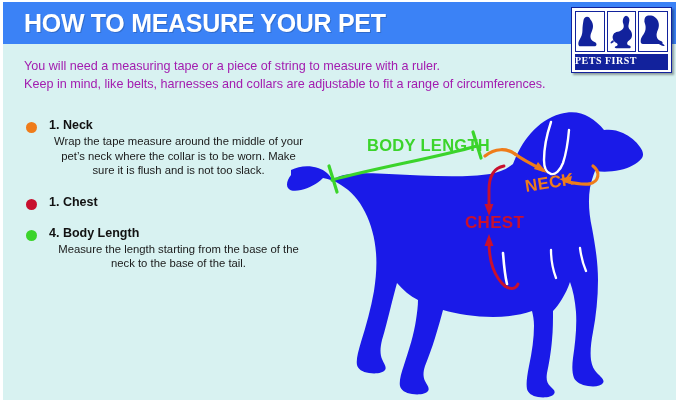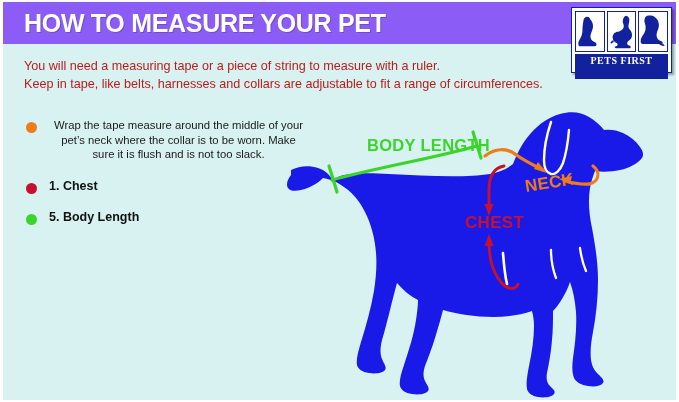--- a/index.html
+++ b/index.html
@@ -28,21 +28,21 @@
     background: #d8f2f1;
     overflow: hidden;
   }
   
   #header-bar {
     position: absolute;
     left: 0;
     top: 0;
     width: 673px;
     height: 42px;
-    background: #8b5cf6;
+    background: #3b82f6;
   }
   #header-title {
     position: absolute;
     left: 21px;
     top: 7px;
     color: #ffffff;
     font-size: 25px;
     font-weight: bold;
     letter-spacing: -0.3px;
     white-space: nowrap;
@@ -71,37 +71,37 @@
     flex: 1;
     border: 1px solid #12229c;
     box-sizing: border-box;
     background: #ffffff;
     position: relative;
     overflow: hidden;
   }
   .logo-box svg { display: block; width: 100%; height: 100%; }
   #logo-word {
     margin-top: 2px;
-    height: 25px;
+    height: 16px;
     background: #12229c;
     color: #ffffff;
     font-size: 10px;
     font-weight: bold;
     letter-spacing: 0.5px;
-    text-align: center;
+    text-align: left;
     line-height: 14px;
     font-family: "Liberation Serif", serif;
   }
   
   #intro {
     position: absolute;
     left: 21px;
     top: 55px;
     width: 560px;
-    color: #b91c1c;
+    color: #a21caf;
     font-size: 12.6px;
     line-height: 18px;
   }
   #intro div { white-space: nowrap; }
   
   #steps {
     position: absolute;
     left: 20px;
     top: 116px;
     width: 285px;
@@ -170,38 +170,40 @@
             <path fill="#12229c" d="M9 3C7.4 3.4 6.4 4.8 6 6.6c-.4 1.6-.2 3.2.4 4.8.8 2.2 1 4.4.6 6.6-.4 2.4-1.6 4.4-3 6.4-1.4 2-2.2 4-2.2 6.2 0 2 .8 3 2.4 3h19.6c1.2 0 1.8-.6 1.8-1.4 0-1-.8-1.6-2-2-2.6-.8-4-2.4-4.4-4.8-.4-2.4.2-4.8 1.2-7 1-2.4 1.4-4.8 1-7.2-.4-3-2-5.4-4.4-7C15.2 3 12 2.4 9 3z"></path>
             <path fill="#12229c" d="M21 31c2.6.6 4.8 1.8 6.4 3.6.5.6.2 1.3-.6 1.2-2.4-.3-4.4-1.4-6.2-3l.4-1.8z"></path>
           </svg>
         </div>
       </div>
       <div id="logo-word">PETS FIRST</div>
     </div>
 
     <div id="intro">
       <div>You will need a measuring tape or a piece of string to measure with a ruler.</div>
-      <div>Keep in tape, like belts, harnesses and collars are adjustable to fit a range of circumferences.</div>
+      <div>Keep in mind, like belts, harnesses and collars are adjustable to fit a range of circumferences.</div>
     </div>
 
     <div id="steps">
 
       <div class="step">
         <span class="step-bullet" style="background:#ef7c1a"></span>
+        <div class="step-title">1. Neck</div>
         <div class="step-body">Wrap the tape measure around the middle of your pet’s neck where the collar is to be worn. Make sure it is flush and is not too slack.</div>
       </div>
 
       <div class="step">
         <span class="step-bullet" style="background:#c8102e"></span>
         <div class="step-title">1. Chest</div>
       </div>
 
       <div class="step">
         <span class="step-bullet" style="background:#3bd42b"></span>
-        <div class="step-title">5. Body Length</div>
+        <div class="step-title">4. Body Length</div>
+        <div class="step-body">Measure the length starting from the base of the neck to the base of the tail.</div>
       </div>
 
     </div>
 
     <div id="illustration">
       <svg width="377" height="302" viewBox="0 0 377 302" aria-hidden="true">
 
         <g>
           <path fill="#1a1ae8" d="
             M 6 72

